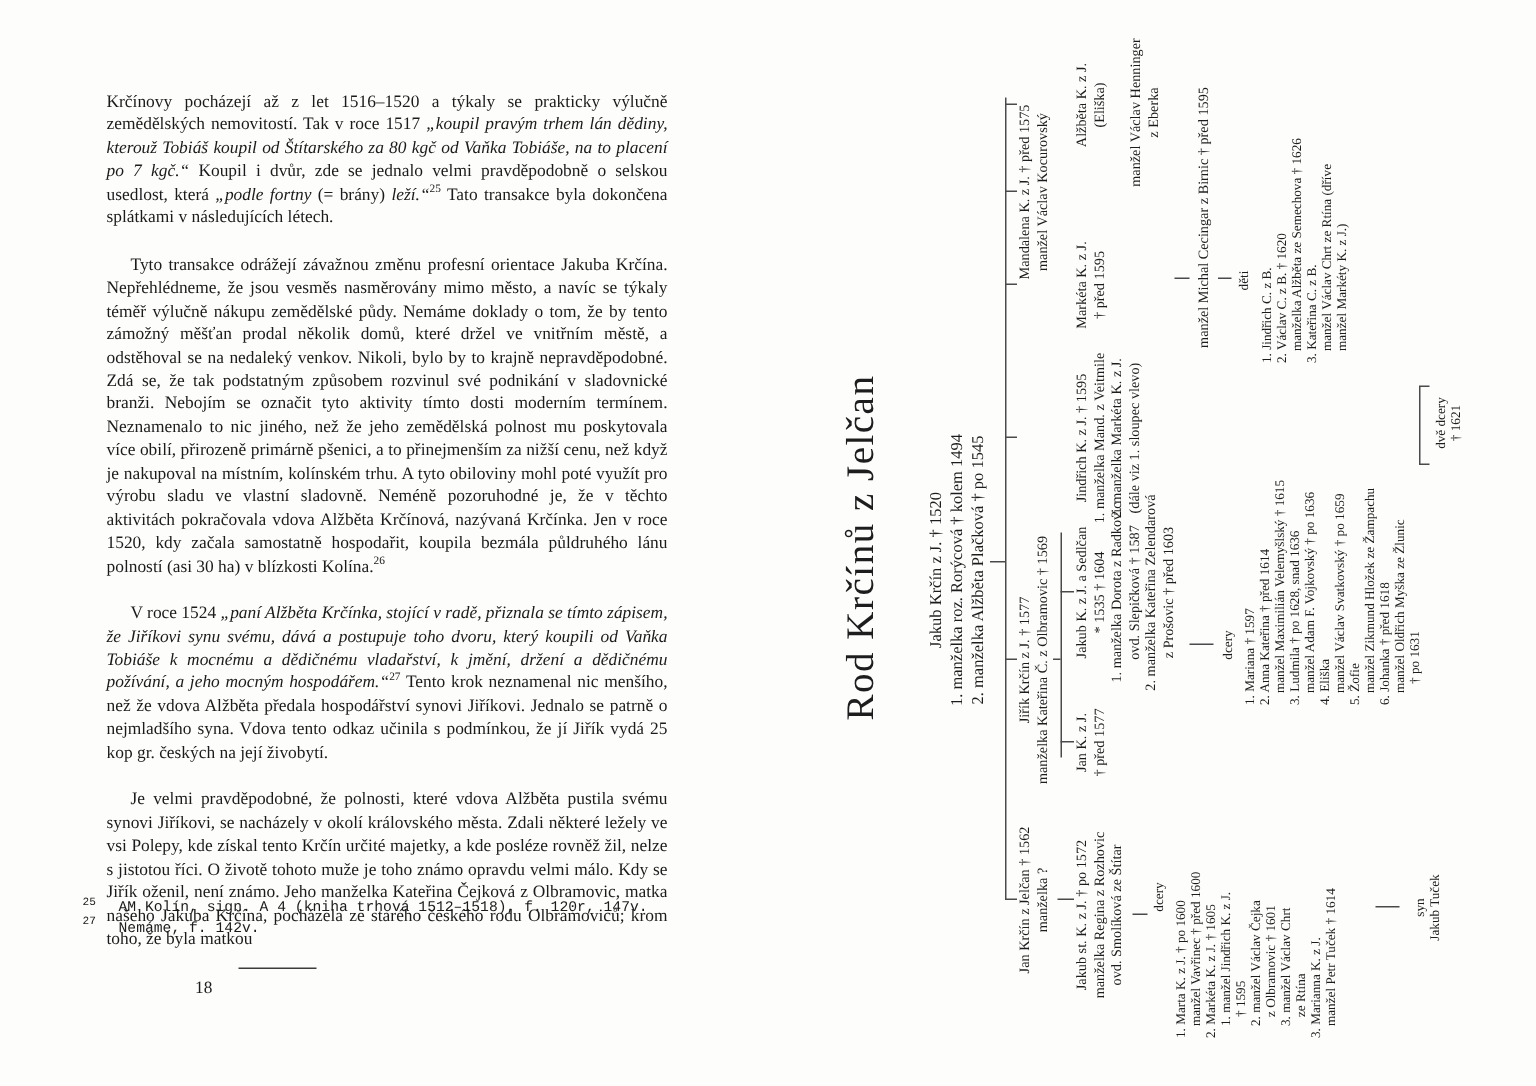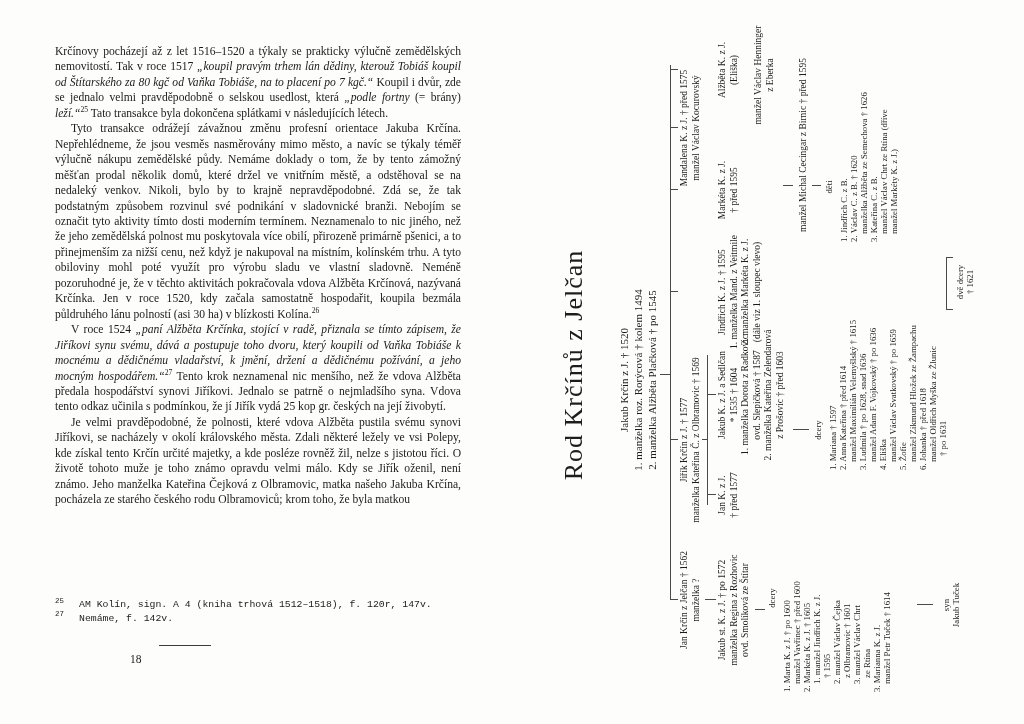--- a/index.html
+++ b/index.html
@@ -1,21 +1,21 @@
 <!DOCTYPE html>
 <html><head>
 <meta charset="utf-8">
 <style>
   html,body{margin:0;padding:0;background:#ffffff;}
   .canvas{position:relative;width:1024px;height:724px;background:#fdfdfc;overflow:hidden;
           font-family:"Liberation Serif", serif;color:#1b1b1b;}
   
   .text-block{position:absolute;left:55px;top:44px;width:406px;
               font-size:11.6px;line-height:15.45px;text-align:justify;}
-  .para{margin:0;}
+  .para{margin:16px;}
   .para.ind{text-indent:16px;}
   .it{font-style:italic;}
   .text-block sup, .fn .num{font-size:7.6px;line-height:0;vertical-align:super;}
   .footnotes{position:absolute;left:55px;top:598px;width:406px;font-size:9.8px;line-height:13.6px;font-family:Liberation Mono, monospace;}
   .fn .num{display:inline-block;width:24px;vertical-align:super;font-size:7.4px;}
   .pageno-block{position:absolute;left:130px;top:645px;width:110px;text-align:left;font-size:11.5px;}
   .pageno-rule{width:52px;height:1px;background:#3c3c3c;margin:0 auto 7px auto;}
   
   .chart-wrap{position:absolute;left:555px;top:710px;width:690px;height:455px;
               transform:rotate(-90deg);transform-origin:0 0;}

